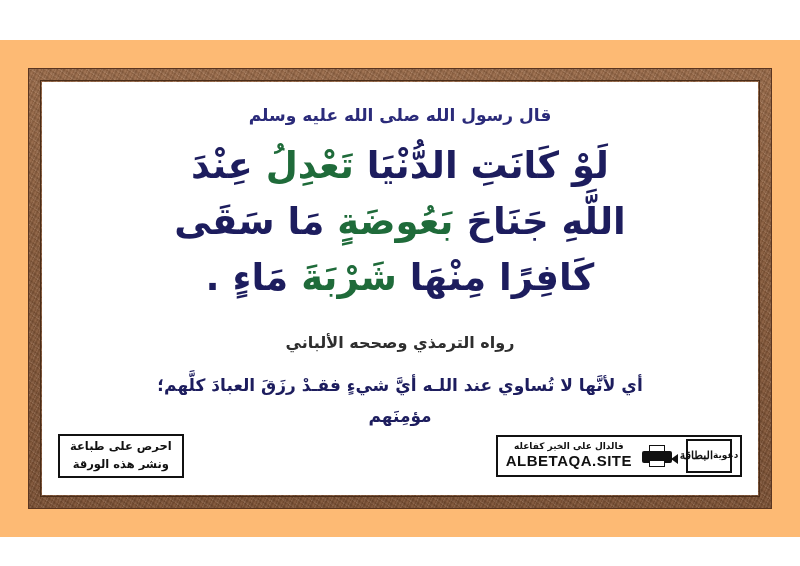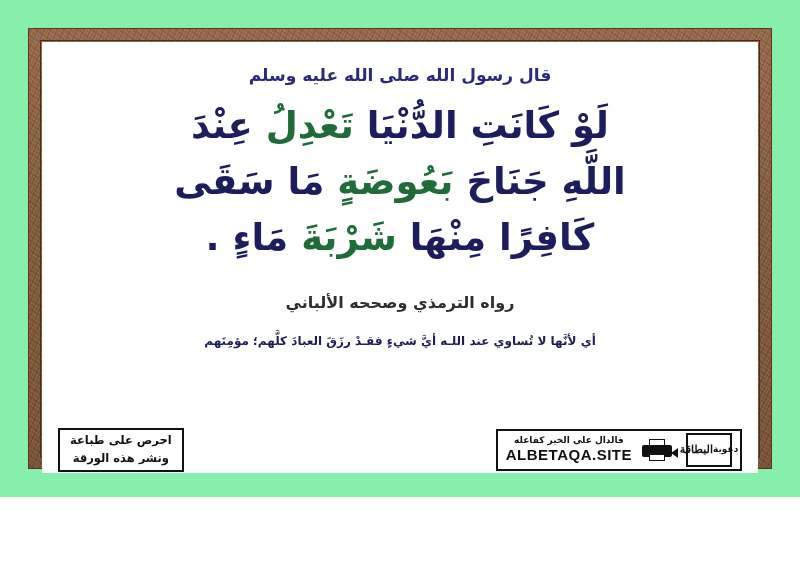--- a/index.html
+++ b/index.html
@@ -11,22 +11,23 @@
     height: 566px;
     background: #ffffff;
     font-family: "DejaVu Sans", sans-serif;
     overflow: hidden;
   }
 
   .page {
     position: relative;
     width: 800px;
     height: 497px;
-    background: #86efac;
-    box-sizing: border-box;
+    background: #fdba74;
+    box-sizing: border-box;
+    margin-top: 40px;
   }
 
   
   .frame-outer {
     position: absolute;
     left: 28px;
     top: 28px;
     right: 28px;
     bottom: 28px;
     box-sizing: border-box;
@@ -100,34 +101,34 @@
     font-family: "DejaVu Sans", sans-serif;
     font-size: 16px;
     font-weight: bold;
     color: #2e2e2e;
     margin-top: 26px;
     margin-bottom: 18px;
   }
 
   .explanation {
     font-family: "DejaVu Sans", sans-serif;
-    font-size: 12px;
+    font-size: 17px;
     font-weight: bold;
     color: #1d1d5e;
     line-height: 1.85;
     margin: 0 auto;
     width: 82%;
   }
 
   
   .footer {
     position: absolute;
     left: 42px;
     right: 42px;
-    bottom: 24px;
+    bottom: 58px;
     height: 46px;
     display: flex;
     flex-direction: row-reverse;
     align-items: center;
     justify-content: space-between;
     direction: rtl;
     padding: 0 16px;
     box-sizing: border-box;
     background: #ffffff;
   }

